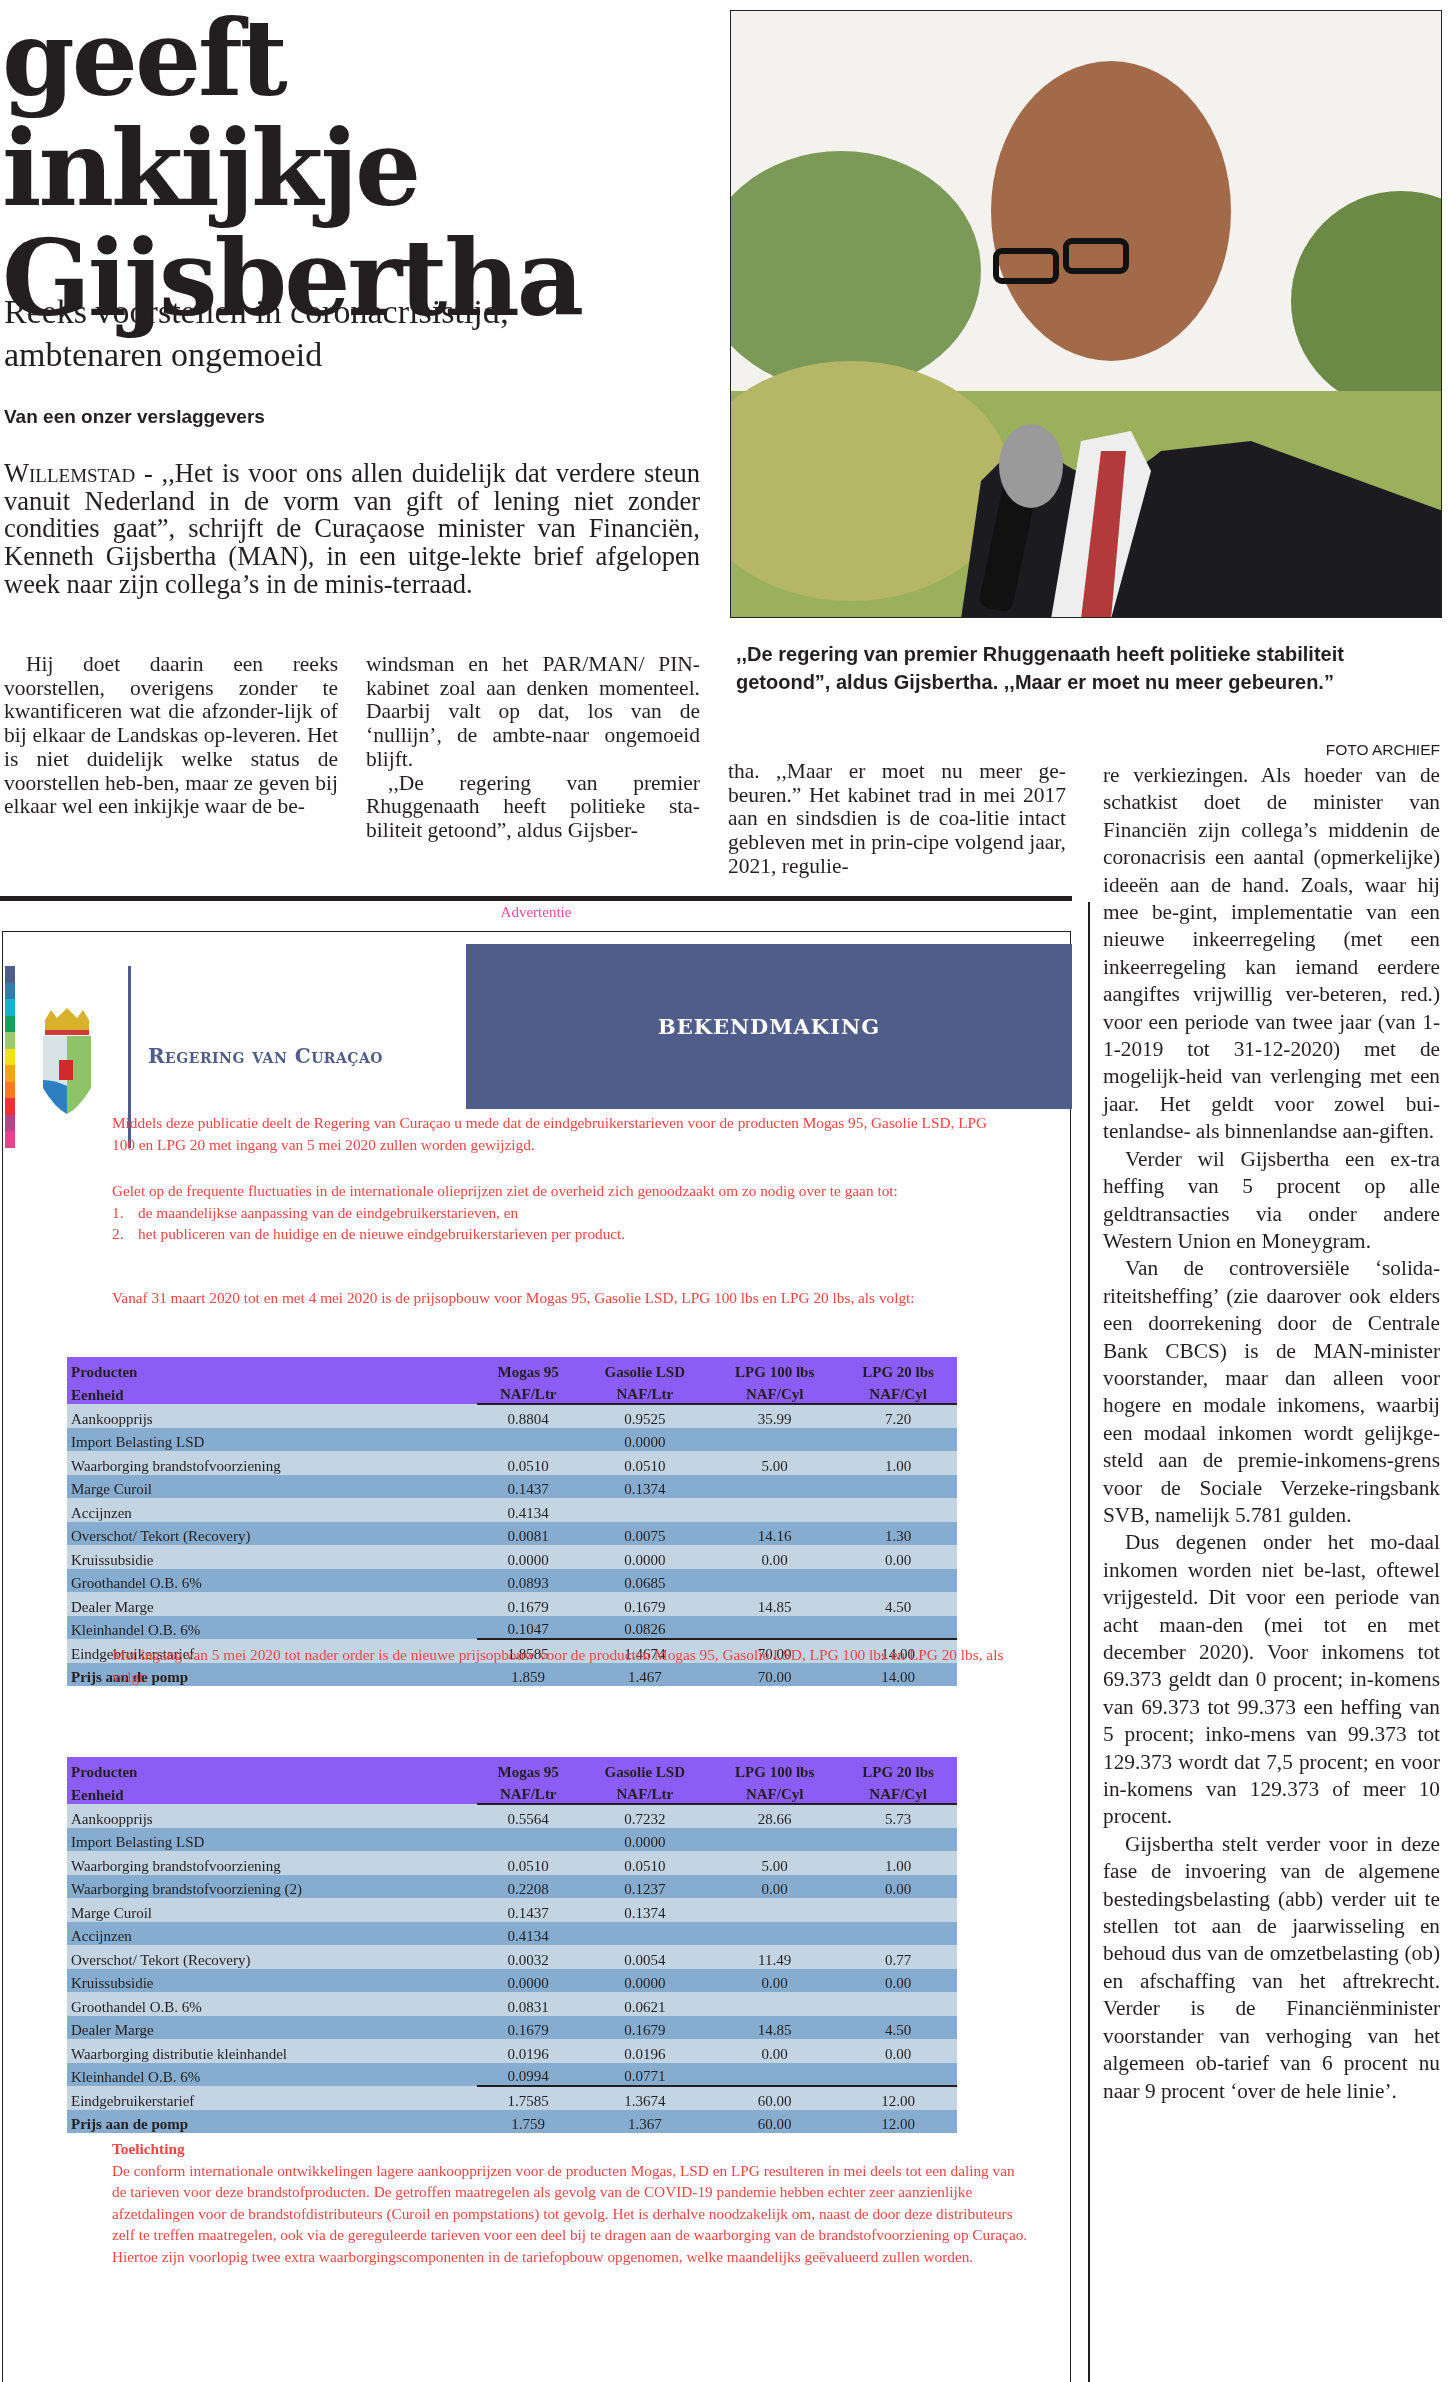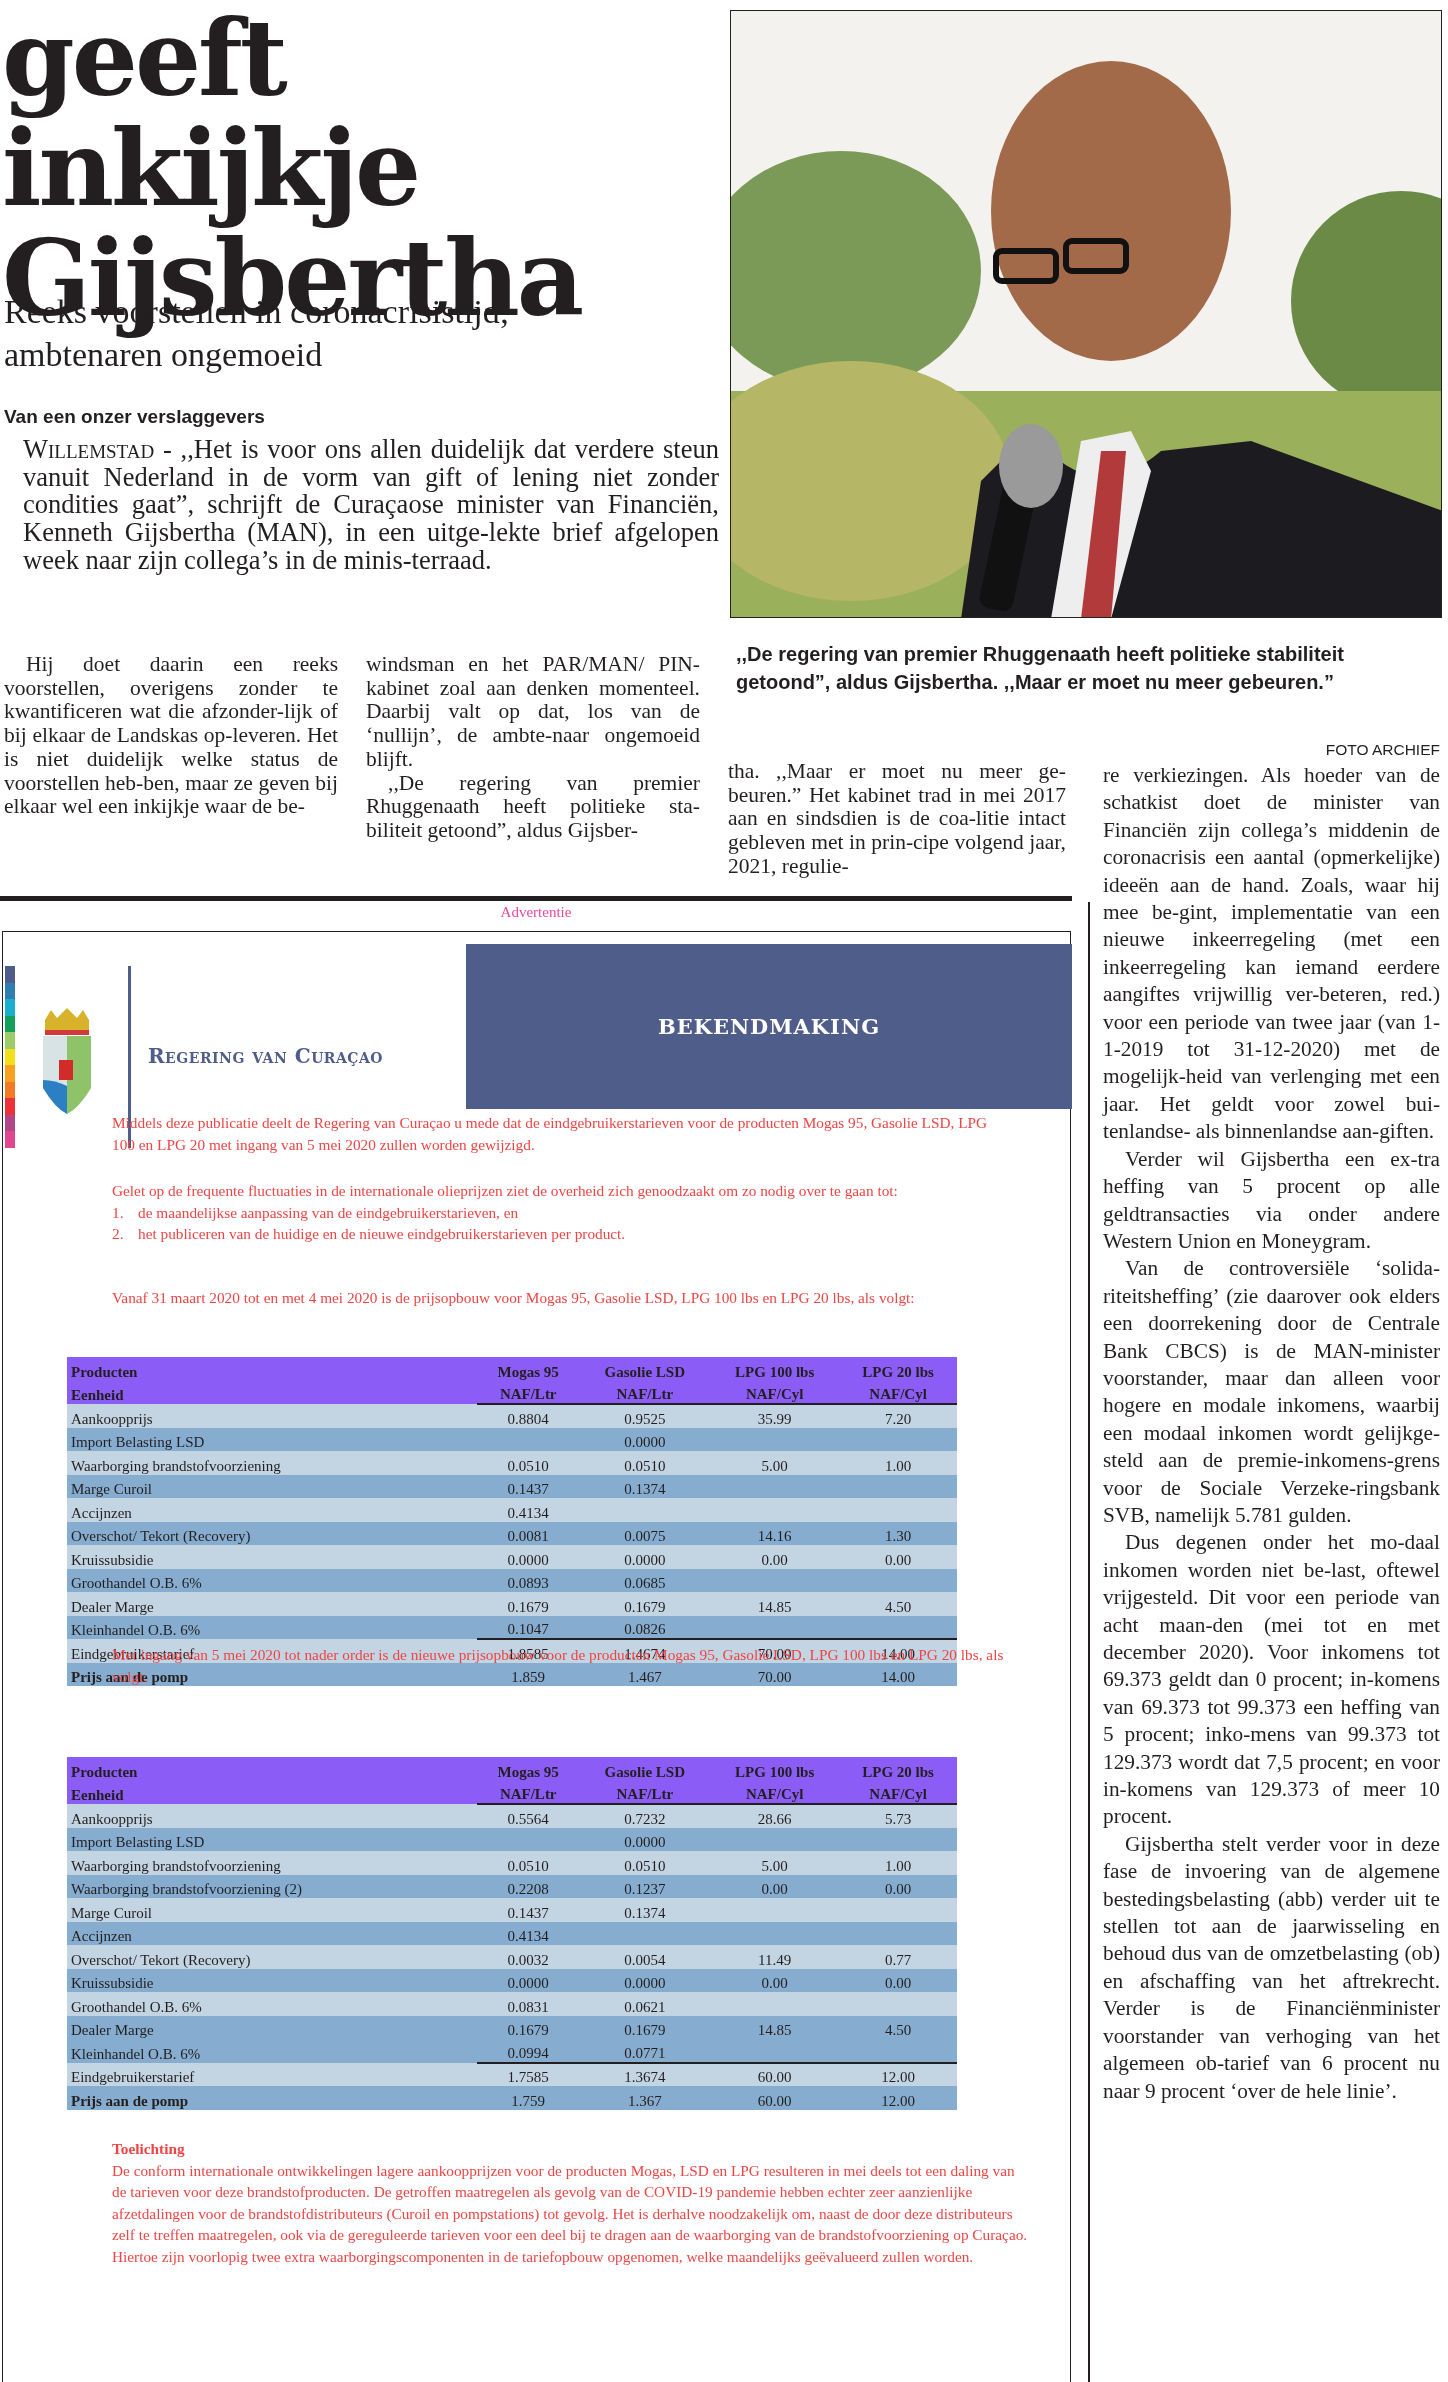--- a/index.html
+++ b/index.html
@@ -6,21 +6,21 @@
   html, body { width: 1448px; height: 2382px; background: #ffffff; overflow: hidden; }
   body { position: relative; font-family: "Liberation Serif", "DejaVu Serif", serif; color: #231f20; }
 
   .abs { position: absolute; }
 
   
   .headline { left: 2px; top: 4px; width: 720px; font-family: "DejaVu Serif", serif; font-weight: bold;
     font-size: 104px; line-height: 110px; letter-spacing: -3px; color: #231f20; }
   .subhead { left: 4px; top: 290px; width: 700px; font-size: 34px; line-height: 43px; color: #231f20; }
   .byline { left: 4px; top: 406px; font-family: Liberation Sans, sans-serif; font-weight: bold; font-size: 19px; color: #231f20; }
-  .lead { left: 4px; top: 436px; width: 696px; font-size: 26.5px; line-height: 27.7px; text-align: justify; margin-left: 19px; }
+  .lead { left: 4px; top: 460px; width: 696px; font-size: 26.5px; line-height: 27.7px; text-align: justify; }
   .lead .dateline { font-variant: small-caps; }
 
   .col { font-size: 21.5px; line-height: 23.7px; text-align: justify; hyphens: manual; }
   .col p { text-indent: 22px; }
   .col p.noindent { text-indent: 0; }
   .col1 { left: 4px; top: 653px; width: 334px; }
   .col2 { left: 366px; top: 653px; width: 334px; }
   .col3 { left: 728px; top: 760px; width: 338px; }
   .col4 { left: 1103px; top: 762px; width: 337px; font-size: 21.3px; line-height: 27.4px; }
 
@@ -357,20 +357,27 @@
           <td class="num numcell"></td>
           <td class="num numcell"></td>
         </tr>
         <tr class="dark">
           <td class="col-label">Dealer Marge</td>
           <td class="num numcell">0.1679</td>
           <td class="num numcell">0.1679</td>
           <td class="num numcell">14.85</td>
           <td class="num numcell">4.50</td>
         </tr>
+        <tr class="light">
+          <td class="col-label">Waarborging distributie kleinhandel</td>
+          <td class="num numcell">0.0196</td>
+          <td class="num numcell">0.0196</td>
+          <td class="num numcell">0.00</td>
+          <td class="num numcell">0.00</td>
+        </tr>
         <tr class="dark">
           <td class="col-label">Kleinhandel O.B. 6%</td>
           <td class="num numcell">0.0994</td>
           <td class="num numcell">0.0771</td>
           <td class="num numcell"></td>
           <td class="num numcell"></td>
         </tr>
         <tr class="light total">
           <td class="col-label">Eindgebruikerstarief</td>
           <td class="num numcell">1.7585</td>

